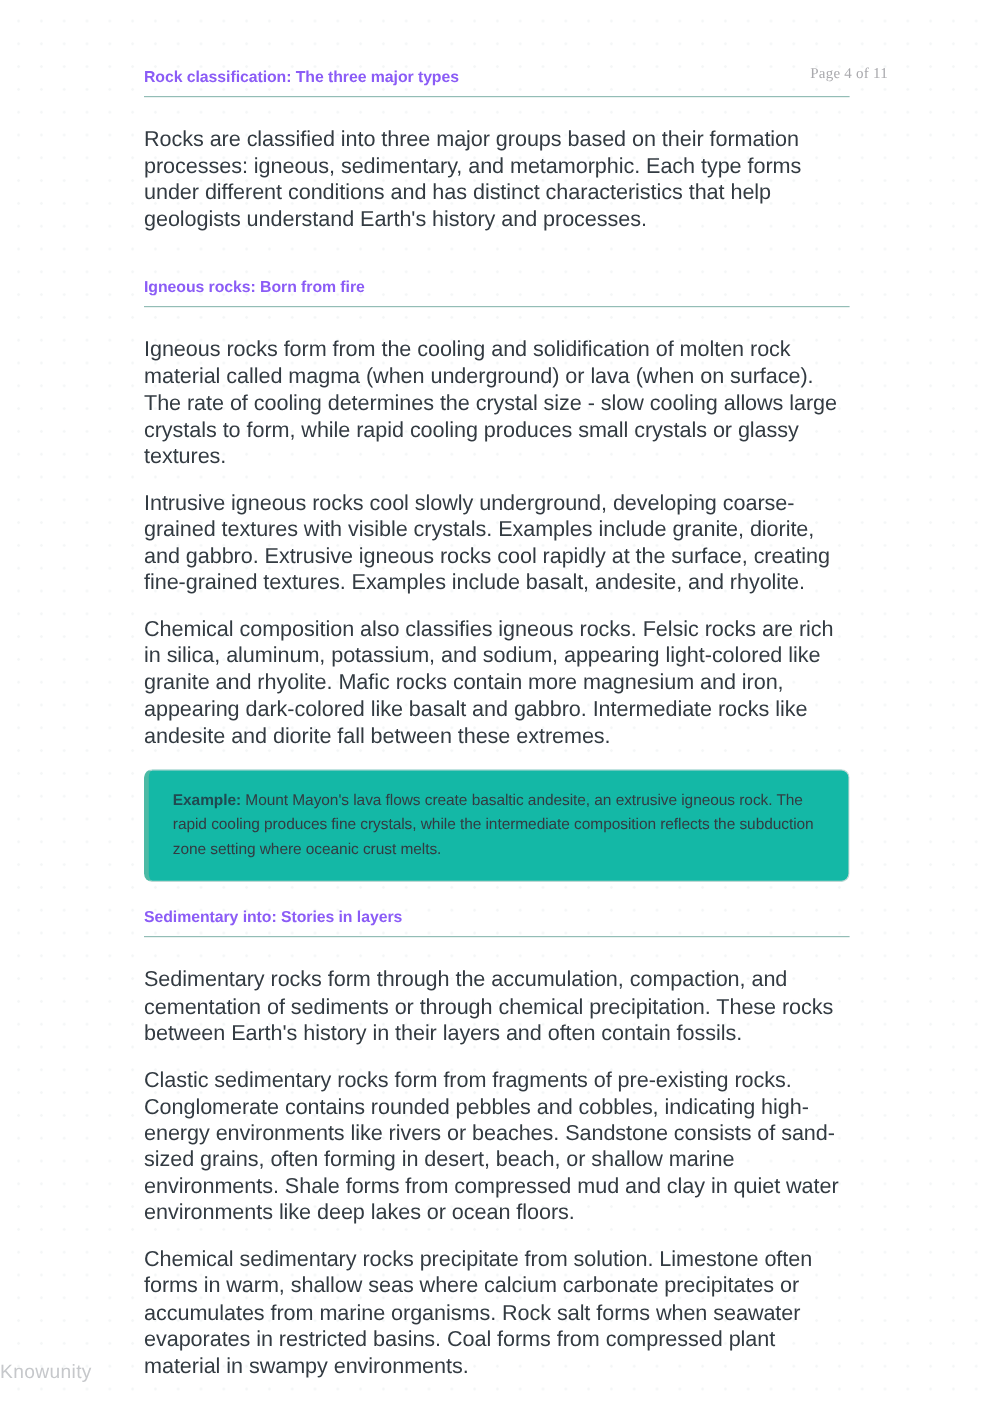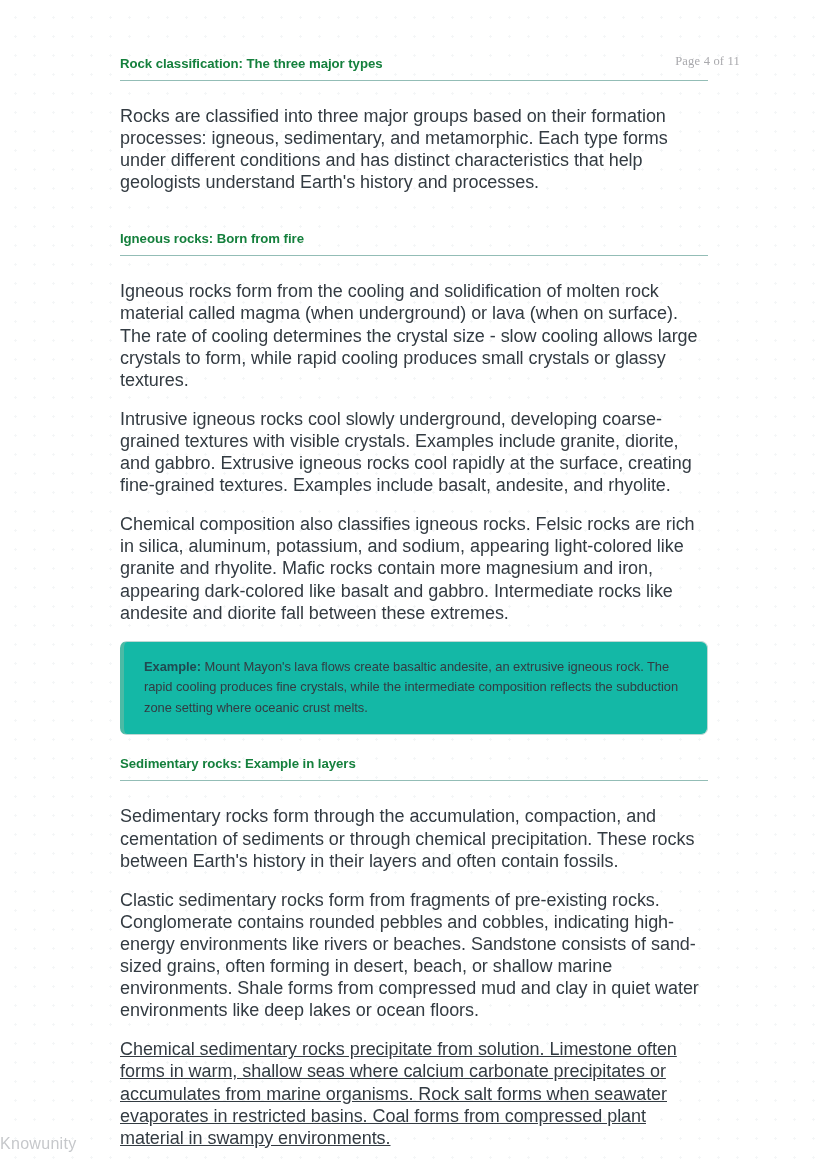--- a/index.html
+++ b/index.html
@@ -44,39 +44,39 @@
     position: absolute;
     top: 56px;
     left: 120px;
     width: 588px;
   }
 
   
   .section-heading {
     font-size: 13.2px;
     font-weight: bold;
-    color: #15803d;
+    color: #8b5cf6;
     letter-spacing: -0.05px;
     padding-bottom: 9px;
     border-bottom: 1.6px solid #93bdb6;
     margin: 0;
   }
   .heading-block { margin-bottom: 24px; }
   .heading-block.tight-top { margin-top: 0; }
 
   
   .para {
     font-size: 18px;
     line-height: 22.1px;
     color: #333b42;
     margin: 0 0 17px 0;
     letter-spacing: -0.05px;
     text-align: left;
   }
-  .para:last-child { margin-bottom: 0; text-decoration: underline; }
+  .para:last-child { margin-bottom: 0; }
 
   
   .block-gap-lg { height: 21px; }
 
   
   .callout {
     box-sizing: border-box;
     border: 1px solid #bfd8d4;
     border-left: 4px solid #4cbaa5;
     border-radius: 7px;
@@ -131,21 +131,21 @@
     <p class="para">Intrusive igneous rocks cool slowly underground, developing coarse-grained textures with visible crystals. Examples include granite, diorite, and gabbro. Extrusive igneous rocks cool rapidly at the surface, creating fine-grained textures. Examples include basalt, andesite, and rhyolite.</p>
     <p class="para">Chemical composition also classifies igneous rocks. Felsic rocks are rich in silica, aluminum, potassium, and sodium, appearing light-colored like granite and rhyolite. Mafic rocks contain more magnesium and iron, appearing dark-colored like basalt and gabbro. Intermediate rocks like andesite and diorite fall between these extremes.</p>
 
     <div class="callout">
       <p class="callout-text"><span class="callout-label">Example:</span><span> Mount Mayon's lava flows create basaltic andesite, an extrusive igneous rock. The rapid cooling produces fine crystals, while the intermediate composition reflects the subduction zone setting where oceanic crust melts.</span></p>
     </div>
 
     <div class="block-gap-lg"></div>
 
     <div class="heading-block">
-      <h2 class="section-heading">Sedimentary rocks: Example in layers</h2>
+      <h2 class="section-heading">Sedimentary into: Stories in layers</h2>
     </div>
     <p class="para">Sedimentary rocks form through the accumulation, compaction, and cementation of sediments or through chemical precipitation. These rocks between Earth's history in their layers and often contain fossils.</p>
     <p class="para">Clastic sedimentary rocks form from fragments of pre-existing rocks. Conglomerate contains rounded pebbles and cobbles, indicating high-energy environments like rivers or beaches. Sandstone consists of sand-sized grains, often forming in desert, beach, or shallow marine environments. Shale forms from compressed mud and clay in quiet water environments like deep lakes or ocean floors.</p>
     <p class="para">Chemical sedimentary rocks precipitate from solution. Limestone often forms in warm, shallow seas where calcium carbonate precipitates or accumulates from marine organisms. Rock salt forms when seawater evaporates in restricted basins. Coal forms from compressed plant material in swampy environments.</p>
 
   </div>
 
   <div class="footer-watermark">Knowunity</div>
 
 </div>

